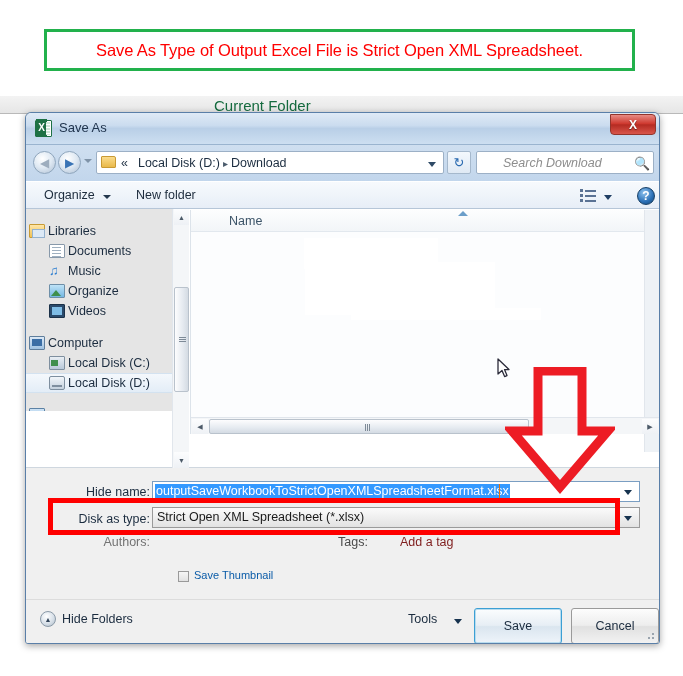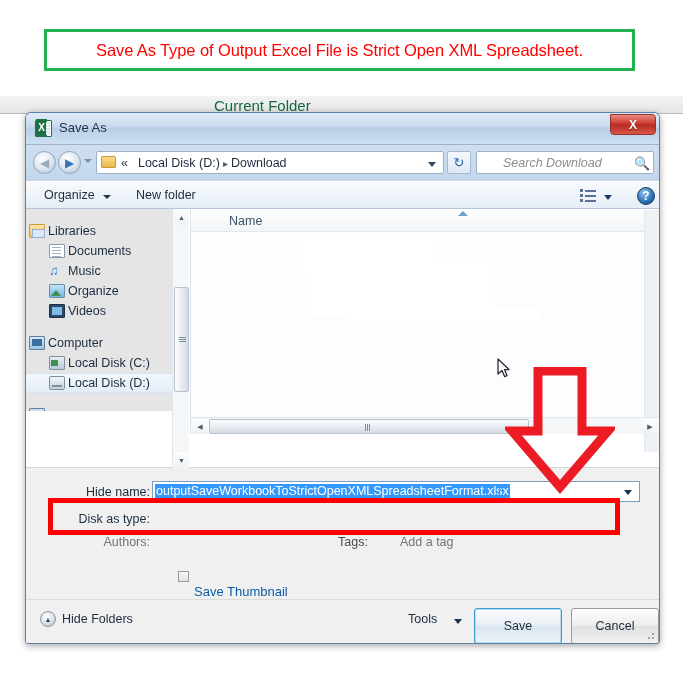--- a/index.html
+++ b/index.html
@@ -310,28 +310,28 @@
     position: absolute; left: 4px; top: 2px; font-size: 12.5px; color: #1b1b1b; white-space: nowrap;
   }
   .fld-savetype .drop {
     position: absolute; right: 7px; top: 8px; width: 0; height: 0;
     border-left: 4px solid transparent; border-right: 4px solid transparent;
     border-top: 5px solid #17334f;
   }
   .lab-authors { left: 80px; top: 535px; width: 70px; color: #737373; }
   .lab-tags { left: 300px; top: 535px; width: 68px; color: #4a4a4a; }
   .link-tag {
-    position: absolute; left: 400px; top: 535px; font-size: 12.5px; color: #737373;
+    position: absolute; left: 400px; top: 535px; font-size: 12.5px; color: #7f1d1d;
   }
   .chk-thumb {
     position: absolute; left: 178px; top: 571px; width: 11px; height: 11px;
     background: linear-gradient(#f6f6f6, #e2e2e2); border: 1px solid #9a9a9a;
   }
   .lab-thumb {
-    position: absolute; left: 194px; top: 569px; font-size: 13px; color: #0b5ca8; margin-top: 15px;
+    position: absolute; left: 194px; top: 569px; font-size: 11px; color: #0b5ca8;
   }
 
   
   .footer {
     position: absolute; left: 0; right: 0; bottom: 0; height: 44px;
     background: #f0f0f0; border-top: 1px solid #dcdcdc;
   }
   .hide-folders-ic {
     position: absolute; left: 14px; top: 11px; width: 16px; height: 16px; border-radius: 50%;
     background: radial-gradient(circle at 40% 32%, #ffffff, #d4dde6 60%, #a9b6c3);
@@ -523,20 +523,24 @@
   </div>
 
   <span class="flabel lab-filename">Hide name:</span>
   <div class="fld-filename">
     <span class="val">outputSaveWorkbookToStrictOpenXMLSpreadsheetFormat.xlsx</span>
     <span class="caret"></span>
     <span class="drop"></span>
   </div>
 
   <span class="flabel lab-savetype">Disk as type:</span>
+  <div class="fld-savetype">
+    <span class="val">Strict Open XML Spreadsheet (*.xlsx)</span>
+    <span class="drop"></span>
+  </div>
 
   <span class="flabel lab-authors">Authors:</span>
   <span class="flabel lab-tags">Tags:</span>
   <span class="link-tag">Add a tag</span>
 
   <span class="chk-thumb"></span>
   <span class="lab-thumb">Save Thumbnail</span>
 
   <div class="anno-rect"></div>
 

